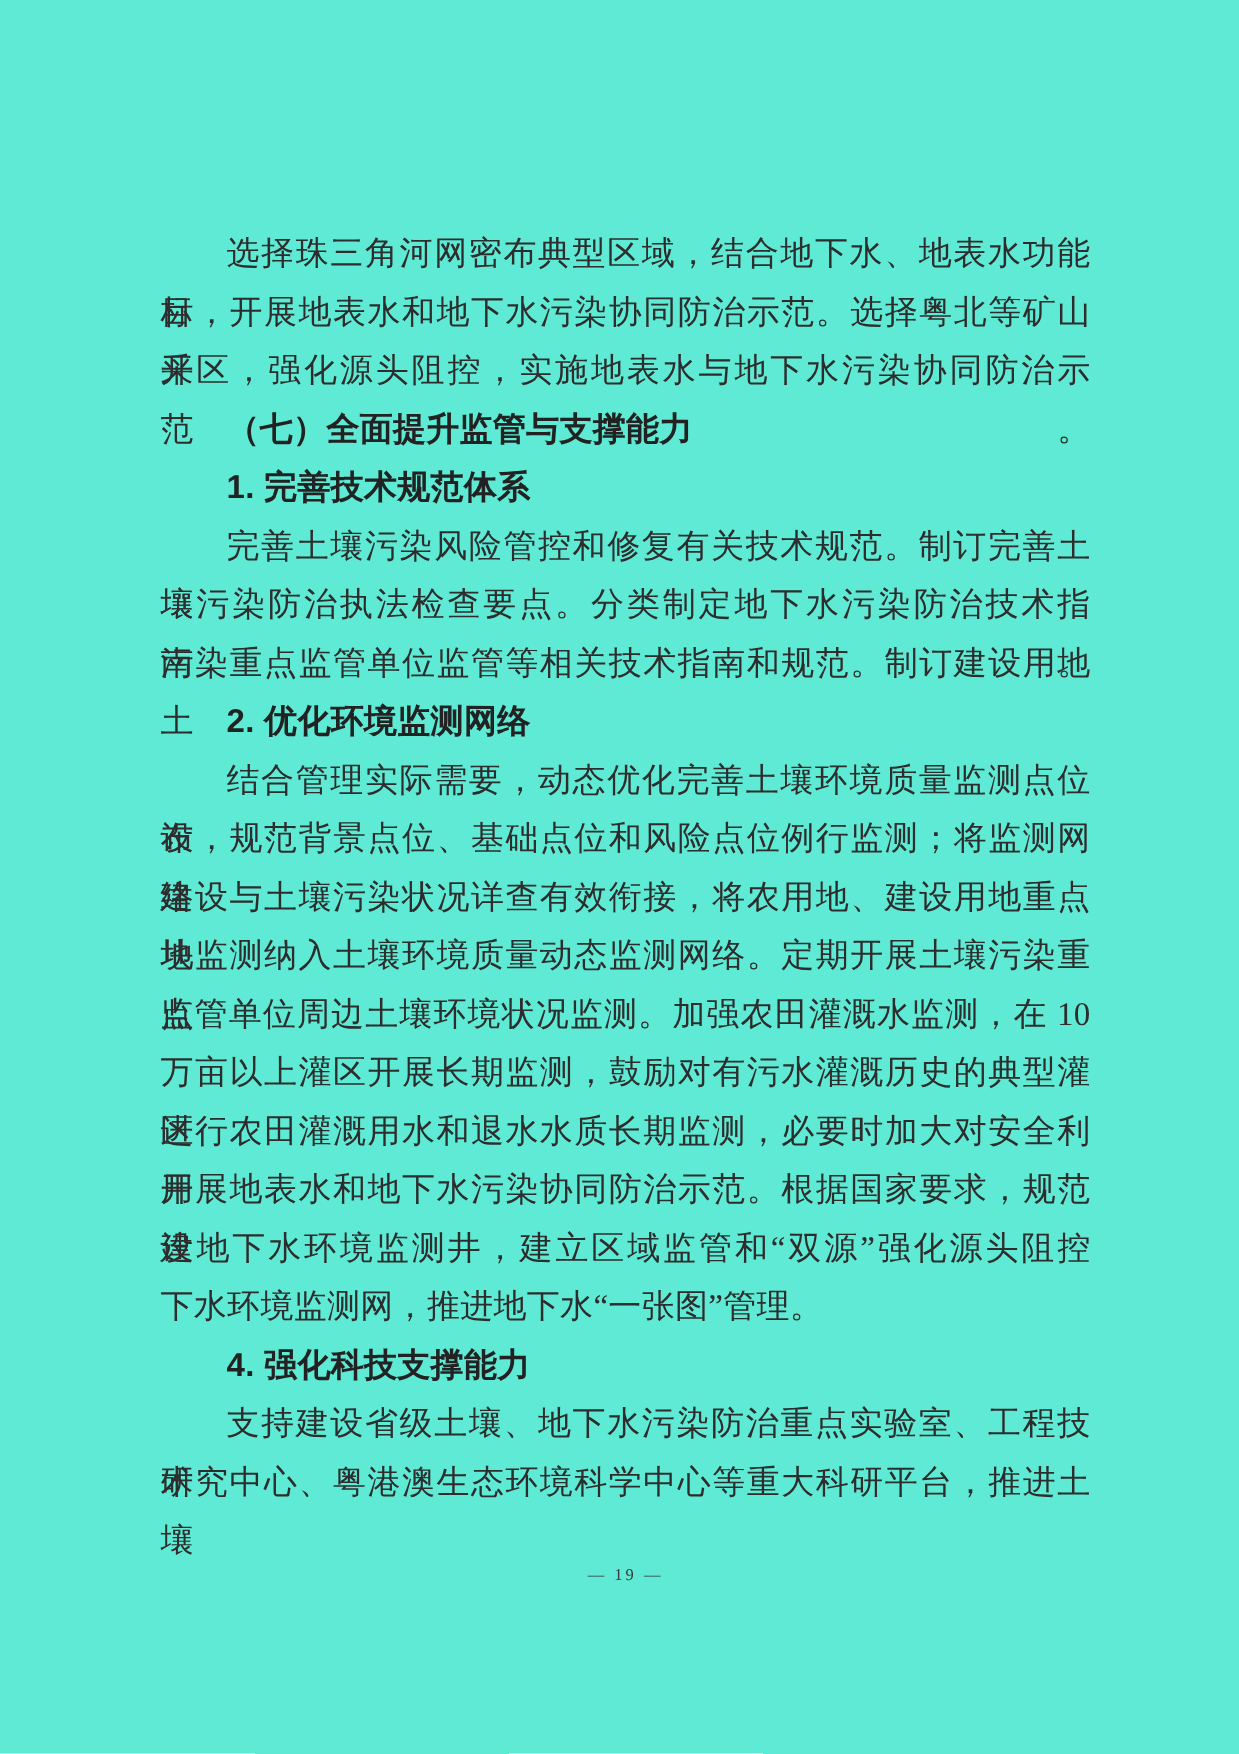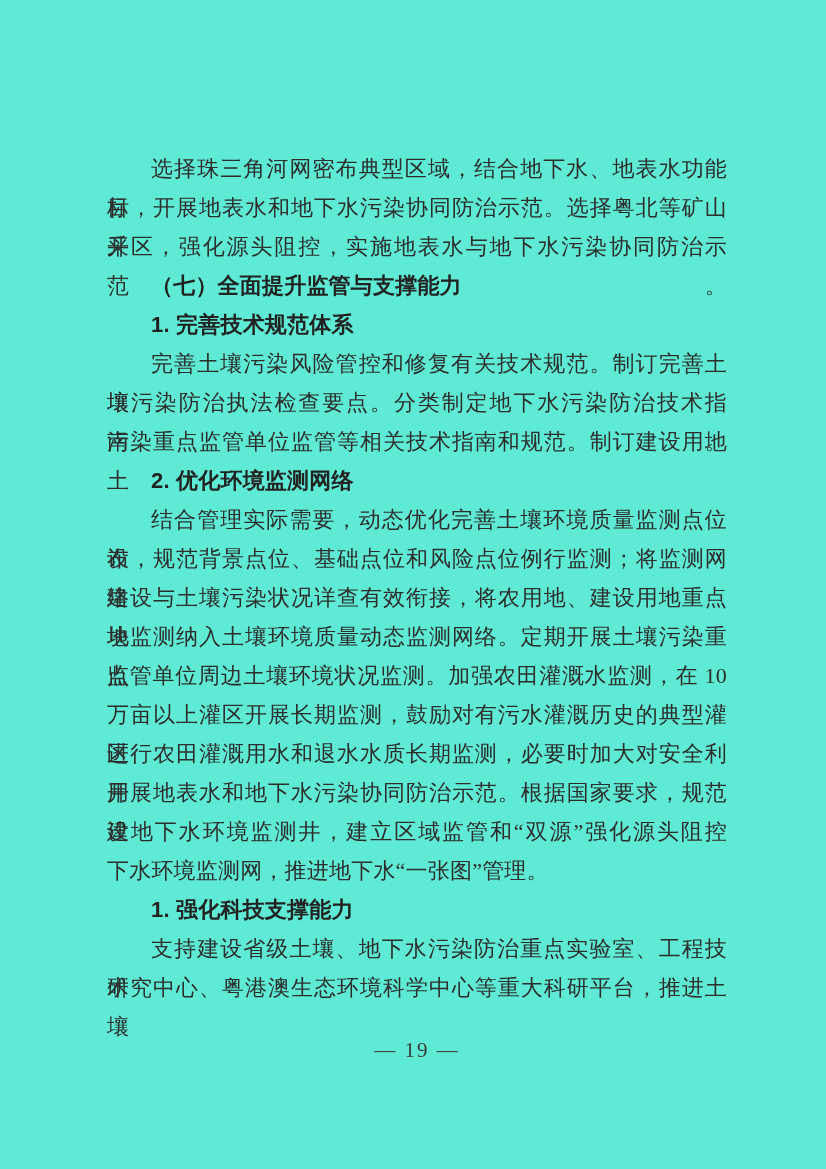--- a/index.html
+++ b/index.html
@@ -42,21 +42,21 @@
     font-family: "Liberation Sans", "DejaVu Sans", sans-serif;
     font-weight: 700;
     color: #222222;
   }
   .footer {
     position: absolute;
     left: 107px;
     top: 1038px;
     width: 620px;
     text-align: center;
-    font-size: 21px;
+    font-size: 11px;
     line-height: 24px;
     color: #3a3a3a;
     letter-spacing: 2px;
   }
 </style>
 </head>
 <body>
 
 <div class="page">
   <div class="content">
@@ -72,21 +72,21 @@
     <div class="line fill indent">结合管理实际需要，动态优化完善土壤环境质量监测点位布</div>
     <div class="line fill">设，规范背景点位、基础点位和风险点位例行监测；将监测网络</div>
     <div class="line fill">建设与土壤污染状况详查有效衔接，将农用地、建设用地重点地</div>
     <div class="line fill">块监测纳入土壤环境质量动态监测网络。定期开展土壤污染重点</div>
     <div class="line fill">监管单位周边土壤环境状况监测。加强农田灌溉水监测，在 10</div>
     <div class="line fill">万亩以上灌区开展长期监测，鼓励对有污水灌溉历史的典型灌区</div>
     <div class="line fill">进行农田灌溉用水和退水水质长期监测，必要时加大对安全利用</div>
     <div class="line fill">开展地表水和地下水污染协同防治示范。根据国家要求，规范建</div>
     <div class="line fill">设地下水环境监测井，建立区域监管和“双源”强化源头阻控</div>
     <div class="line">下水环境监测网，推进地下水“一张图”管理。</div>
-    <div class="line heading indent">1. 强化科技支撑能力</div>
+    <div class="line heading indent">4. 强化科技支撑能力</div>
     <div class="line fill indent">支持建设省级土壤、地下水污染防治重点实验室、工程技术</div>
     <div class="line fill">研究中心、粤港澳生态环境科学中心等重大科研平台，推进土壤</div>
   </div>
 
   <div class="footer">
     <span>— 19 —</span>
   </div>
 </div>
 
 </body></html>

